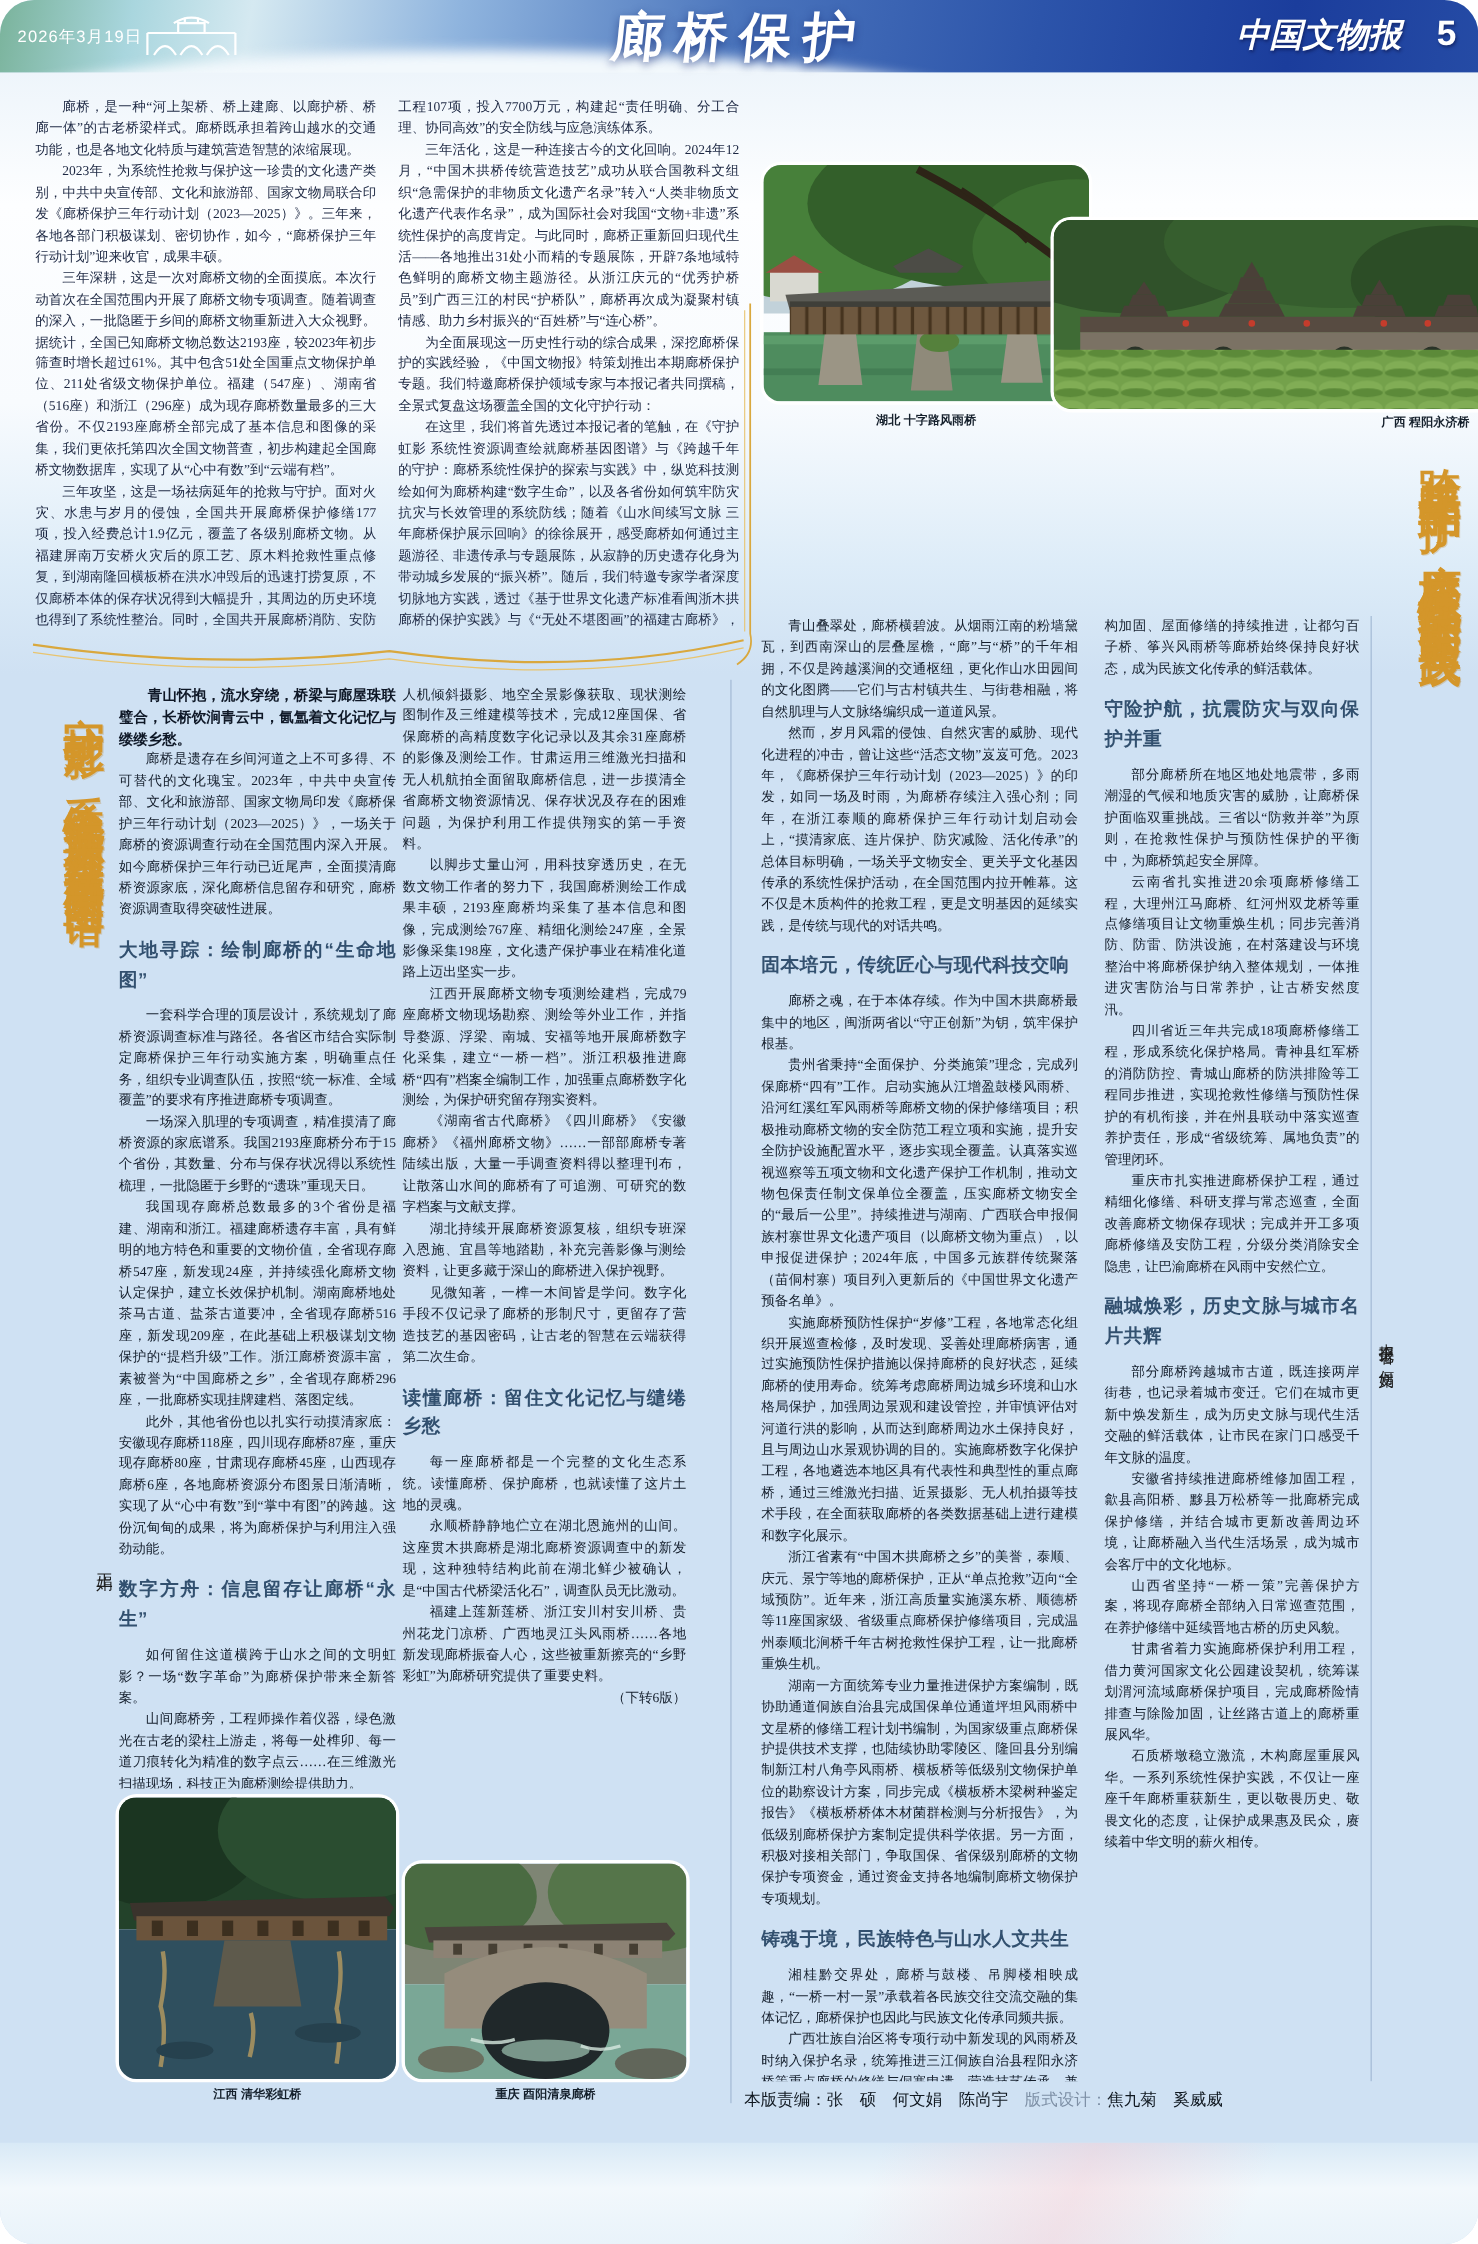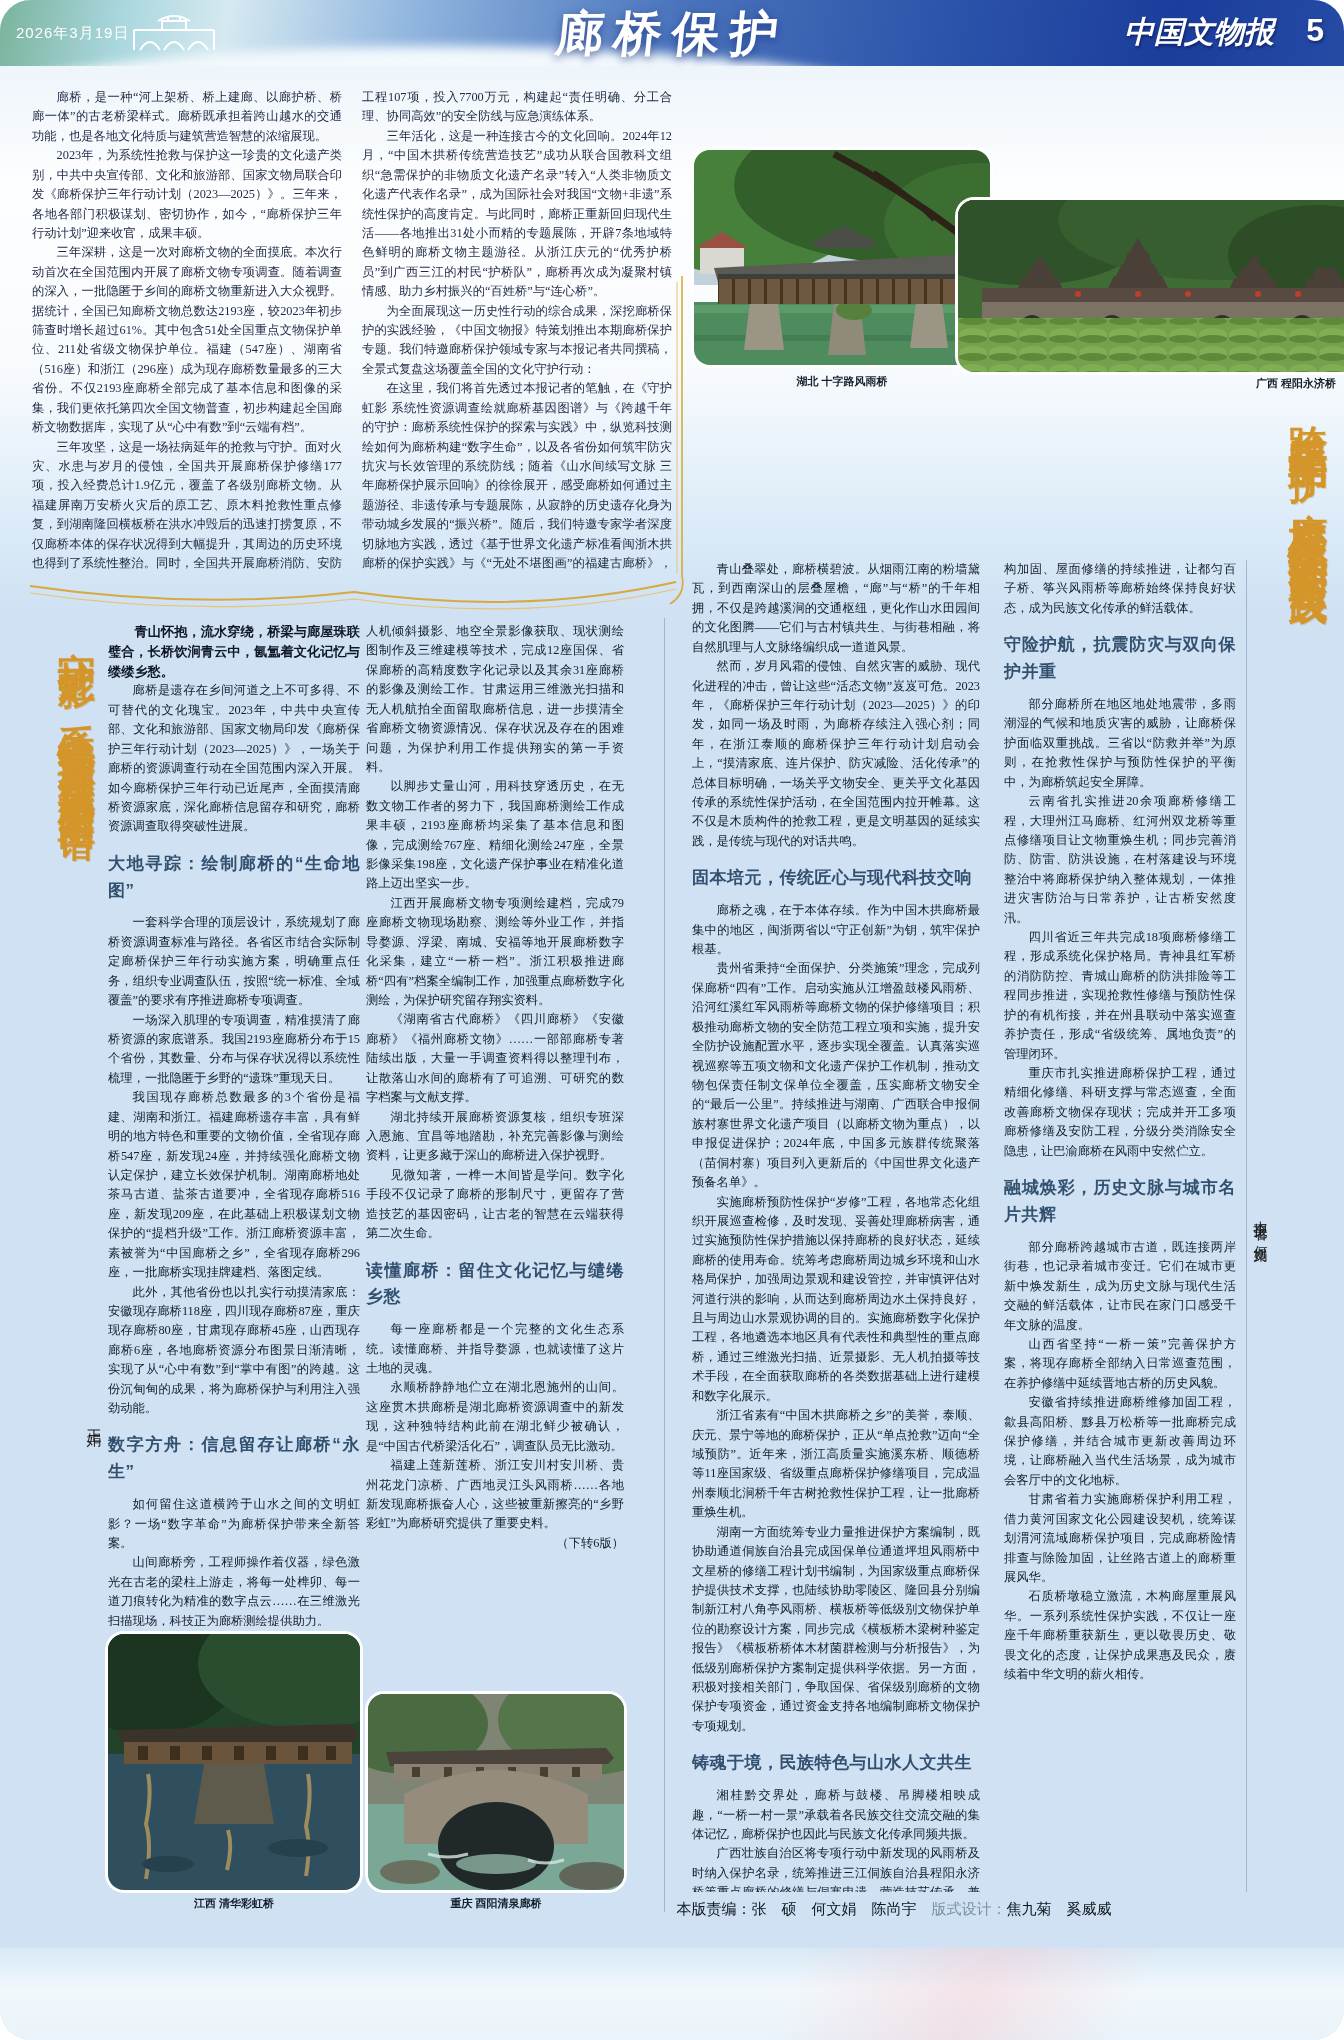--- a/index.html
+++ b/index.html
@@ -199,21 +199,21 @@
       <p>技术赋能下，各省廊桥测绘工作有序开展。安徽启动廊桥数字化保护项目，以三维建模及无</p>
     </div>
   <div class="col" style="left:366px;top:622px;width:258px;height:1062px;">
       <p class="cont">人机倾斜摄影、地空全景影像获取、现状测绘图制作及三维建模等技术，完成12座国保、省保廊桥的高精度数字化记录以及其余31座廊桥的影像及测绘工作。甘肃运用三维激光扫描和无人机航拍全面留取廊桥信息，进一步摸清全省廊桥文物资源情况、保存状况及存在的困难问题，为保护利用工作提供翔实的第一手资料。</p>
       <p>以脚步丈量山河，用科技穿透历史，在无数文物工作者的努力下，我国廊桥测绘工作成果丰硕，2193座廊桥均采集了基本信息和图像，完成测绘767座、精细化测绘247座，全景影像采集198座，文化遗产保护事业在精准化道路上迈出坚实一步。</p>
       <p>江西开展廊桥文物专项测绘建档，完成79座廊桥文物现场勘察、测绘等外业工作，并指导婺源、浮梁、南城、安福等地开展廊桥数字化采集，建立“一桥一档”。浙江积极推进廊桥“四有”档案全编制工作，加强重点廊桥数字化测绘，为保护研究留存翔实资料。</p>
       <p>《湖南省古代廊桥》《四川廊桥》《安徽廊桥》《福州廊桥文物》……一部部廊桥专著陆续出版，大量一手调查资料得以整理刊布，让散落山水间的廊桥有了可追溯、可研究的数字档案与文献支撑。</p>
       <p>湖北持续开展廊桥资源复核，组织专班深入恩施、宜昌等地踏勘，补充完善影像与测绘资料，让更多藏于深山的廊桥进入保护视野。</p>
       <p>见微知著，一榫一木间皆是学问。数字化手段不仅记录了廊桥的形制尺寸，更留存了营造技艺的基因密码，让古老的智慧在云端获得第二次生命。</p>
       <h3>读懂廊桥：留住文化记忆与缱绻乡愁</h3>
-      <p>每一座廊桥都是一个完整的文化生态系统。读懂廊桥、并指导婺源，也就读懂了这片土地的灵魂。</p>
+      <p>每一座廊桥都是一个完整的文化生态系统。读懂廊桥、保护廊桥，也就读懂了这片土地的灵魂。</p>
       <p>永顺桥静静地伫立在湖北恩施州的山间。这座贯木拱廊桥是湖北廊桥资源调查中的新发现，这种独特结构此前在湖北鲜少被确认，是“中国古代桥梁活化石”，调查队员无比激动。</p>
       <p>福建上莲新莲桥、浙江安川村安川桥、贵州花龙门凉桥、广西地灵江头风雨桥……各地新发现廊桥振奋人心，这些被重新擦亮的“乡野彩虹”为廊桥研究提供了重要史料。</p>
       <p class="note">（下转6版）</p>
     </div>
 
   <div class="vdivider" style="left:664px;top:618px;height:1294px;"></div>
 
   <div class="col" style="left:692px;top:560px;width:288px;height:1332px;">
       <p>青山叠翠处，廊桥横碧波。从烟雨江南的粉墙黛瓦，到西南深山的层叠屋檐，“廊”与“桥”的千年相拥，不仅是跨越溪涧的交通枢纽，更化作山水田园间的文化图腾——它们与古村镇共生、与街巷相融，将自然肌理与人文脉络编织成一道道风景。</p>
       <p>然而，岁月风霜的侵蚀、自然灾害的威胁、现代化进程的冲击，曾让这些“活态文物”岌岌可危。2023年，《廊桥保护三年行动计划（2023—2025）》的印发，如同一场及时雨，为廊桥存续注入强心剂；同年，在浙江泰顺的廊桥保护三年行动计划启动会上，“摸清家底、连片保护、防灾减险、活化传承”的总体目标明确，一场关乎文物安全、更关乎文化基因传承的系统性保护活动，在全国范围内拉开帷幕。这不仅是木质构件的抢救工程，更是文明基因的延续实践，是传统与现代的对话共鸣。</p>
@@ -229,22 +229,22 @@
     </div>
   <div class="col" style="left:1004px;top:560px;width:232px;height:1332px;">
       <p class="cont">构加固、屋面修缮的持续推进，让都匀百子桥、筝兴风雨桥等廊桥始终保持良好状态，成为民族文化传承的鲜活载体。</p>
       <h3>守险护航，抗震防灾与双向保护并重</h3>
       <p>部分廊桥所在地区地处地震带，多雨潮湿的气候和地质灾害的威胁，让廊桥保护面临双重挑战。三省以“防救并举”为原则，在抢救性保护与预防性保护的平衡中，为廊桥筑起安全屏障。</p>
       <p>云南省扎实推进20余项廊桥修缮工程，大理州江马廊桥、红河州双龙桥等重点修缮项目让文物重焕生机；同步完善消防、防雷、防洪设施，在村落建设与环境整治中将廊桥保护纳入整体规划，一体推进灾害防治与日常养护，让古桥安然度汛。</p>
       <p>四川省近三年共完成18项廊桥修缮工程，形成系统化保护格局。青神县红军桥的消防防控、青城山廊桥的防洪排险等工程同步推进，实现抢救性修缮与预防性保护的有机衔接，并在州县联动中落实巡查养护责任，形成“省级统筹、属地负责”的管理闭环。</p>
       <p>重庆市扎实推进廊桥保护工程，通过精细化修缮、科研支撑与常态巡查，全面改善廊桥文物保存现状；完成并开工多项廊桥修缮及安防工程，分级分类消除安全隐患，让巴渝廊桥在风雨中安然伫立。</p>
       <h3>融城焕彩，历史文脉与城市名片共辉</h3>
       <p>部分廊桥跨越城市古道，既连接两岸街巷，也记录着城市变迁。它们在城市更新中焕发新生，成为历史文脉与现代生活交融的鲜活载体，让市民在家门口感受千年文脉的温度。</p>
+      <p>安徽省持续推进廊桥维修加固工程，歙县高阳桥、黟县万松桥等一批廊桥完成保护修缮，并结合城市更新改善周边环境，让廊桥融入当代生活场景，成为城市会客厅中的文化地标。</p>
       <p>山西省坚持“一桥一策”完善保护方案，将现存廊桥全部纳入日常巡查范围，在养护修缮中延续晋地古桥的历史风貌。</p>
-      <p>安徽省持续推进廊桥维修加固工程，歙县高阳桥、黟县万松桥等一批廊桥完成保护修缮，并结合城市更新改善周边环境，让廊桥融入当代生活场景，成为城市会客厅中的文化地标。</p>
       <p>甘肃省着力实施廊桥保护利用工程，借力黄河国家文化公园建设契机，统筹谋划渭河流域廊桥保护项目，完成廊桥险情排查与除险加固，让丝路古道上的廊桥重展风华。</p>
       <p>石质桥墩稳立激流，木构廊屋重展风华。一系列系统性保护实践，不仅让一座座千年廊桥重获新生，更以敬畏历史、敬畏文化的态度，让保护成果惠及民众，赓续着中华文明的薪火相传。</p>
     </div>
 
   <div class="vdivider" style="left:1246px;top:560px;height:1332px;"></div>
 
   <div class="vhead" style="left:1256px;top:395px;height:935px;width:80px;font-size:39px;letter-spacing:6px;">跨越千年的守护：廊桥系统性保护的探索与实践</div>
   <div class="vauthor" style="left:1252px;top:1210px;font-size:14px;letter-spacing:2px;">本报记者　何文娟</div>
 
   <figure class="photo" style="left:108px;top:1634px;width:252px;height:256px;margin:0;">

